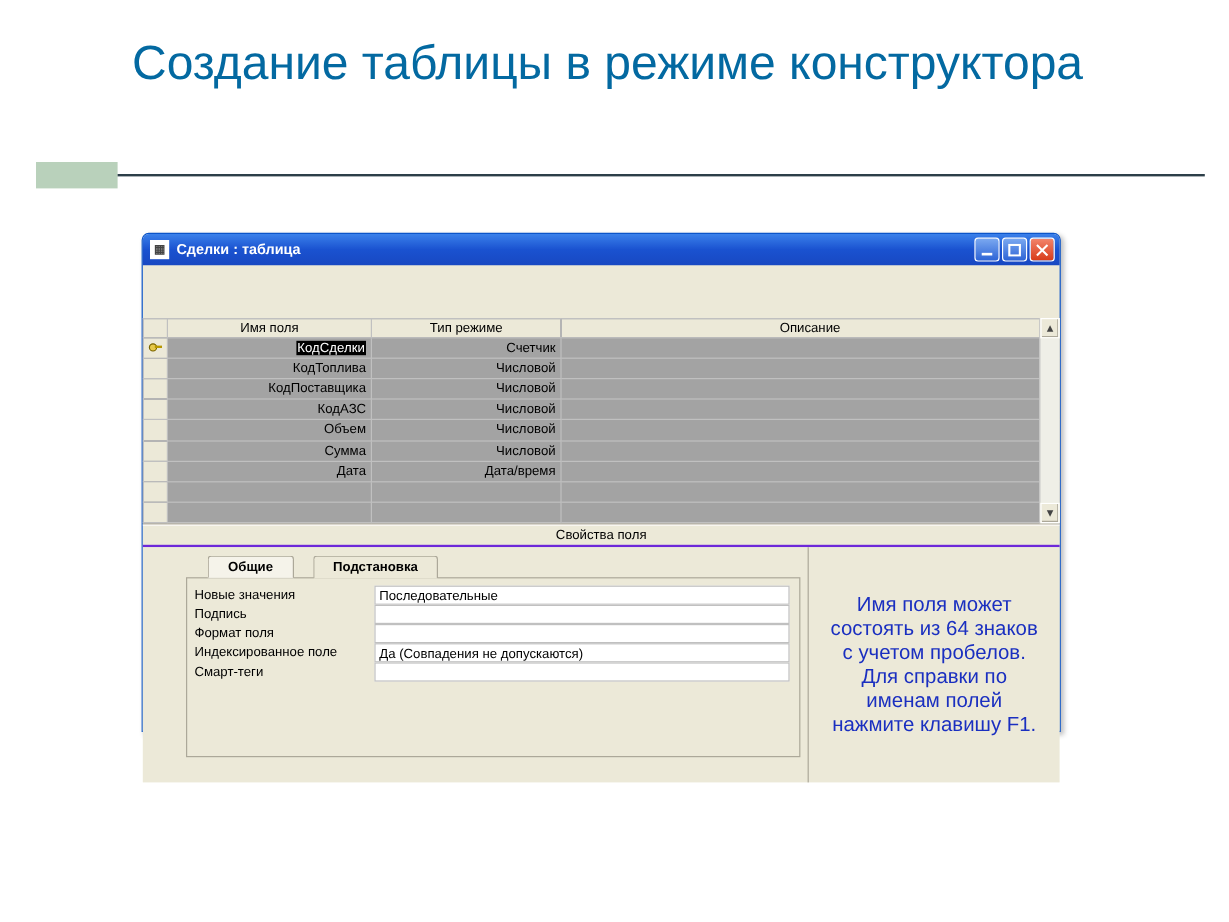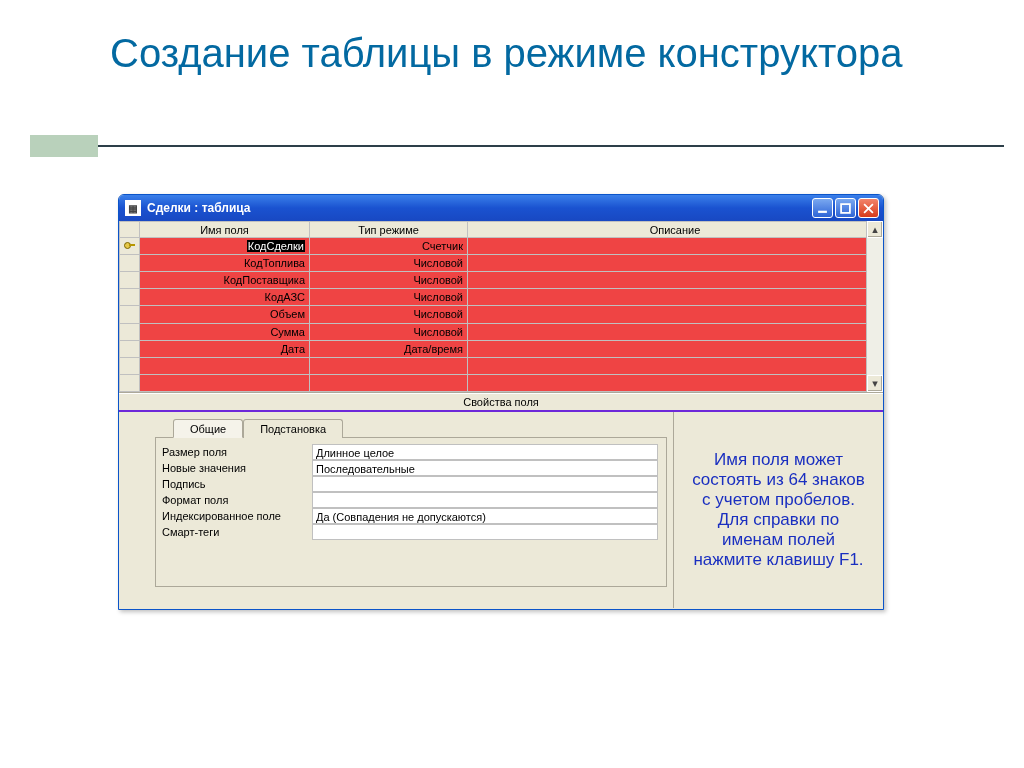--- a/index.html
+++ b/index.html
@@ -90,21 +90,22 @@
   .grid-wrap {
     position: relative;
     height: 172px;
     border-bottom: 1px solid #aca899;
   }
   .grid {
     width: 100%;
     height: 100%;
     border-collapse: collapse;
     table-layout: fixed;
-    background: #ef4444;
+    background: #a3a3a3;
+    margin-top: 44px;
   }
   .grid th, .grid td {
     border: 1px solid #c0c0c0;
     padding: 1px 4px;
     font-size: 11px;
     text-align: right;
     height: 16px;
     overflow: hidden;
     white-space: nowrap;
   }
@@ -173,23 +174,24 @@
     height: calc(100% - 26px - 172px - 20px);
     background: #ece9d8;
   }
   .props-left {
     flex: 1;
     padding: 6px 6px 0 36px;
     position: relative;
   }
   .tabs {
     display: flex;
-    gap: 0;
+    gap: 16px;
     padding-left: 18px;
     position: relative;
+    font-weight: bold;
   }
   .tab {
     padding: 3px 16px 2px;
     font-size: 11px;
     background: #ece9d8;
     border: 1px solid #aca899;
     border-bottom: none;
     border-radius: 3px 3px 0 0;
     position: relative;
     top: 1px;
@@ -350,24 +352,20 @@
   <div class="props-sep">Свойства поля</div>
 
   <div class="props-area">
     <div class="props-left">
       <div class="tabs">
         <div class="tab active">Общие</div>
         <div class="tab">Подстановка</div>
       </div>
       <div class="tab-panel">
         <div class="prop-row">
-          <div class="prop-label">Размер поля</div>
-          <div class="prop-val">Длинное целое</div>
-        </div>
-        <div class="prop-row">
           <div class="prop-label">Новые значения</div>
           <div class="prop-val">Последовательные</div>
         </div>
         <div class="prop-row">
           <div class="prop-label">Подпись</div>
           <div class="prop-val"></div>
         </div>
         <div class="prop-row">
           <div class="prop-label">Формат поля</div>
           <div class="prop-val"></div>

